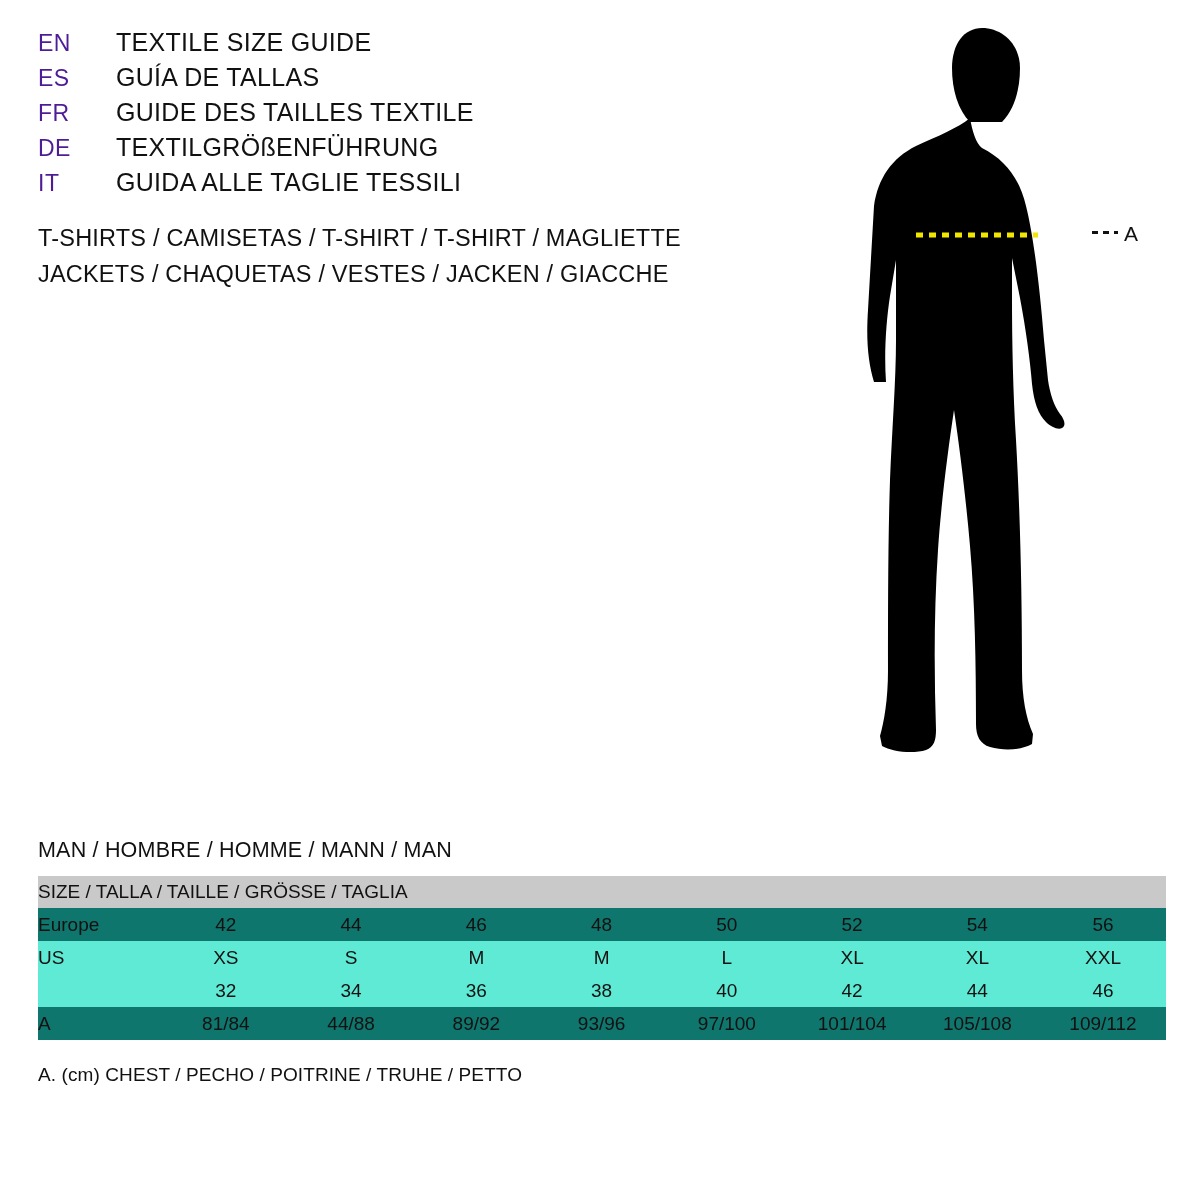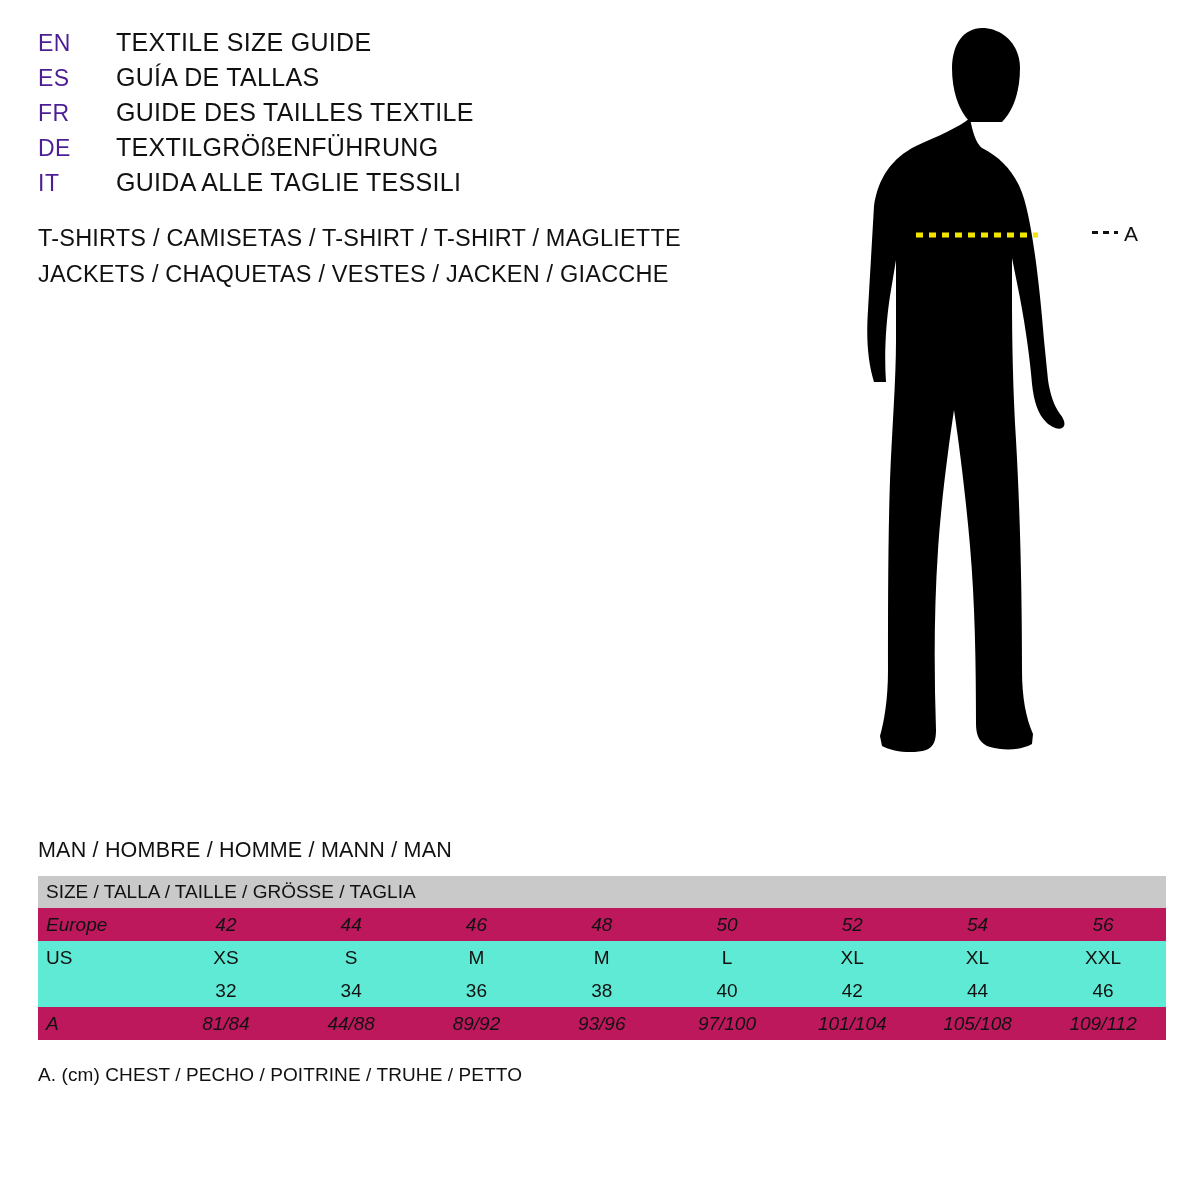--- a/index.html
+++ b/index.html
@@ -103,37 +103,35 @@
   table.size-table td {
     font-size: 19px;
     color: #111;
     height: 33px;
     padding: 0;
     text-align: center;
     vertical-align: middle;
   }
   table.size-table td.rowhead {
     text-align: left;
-    padding-left: 8px;
     width: 168px;
   }
   tr.band-dark td {
     background: #c9c9c9;
     font-size: 19px;
     height: 32px;
   }
   tr.band-dark td.rowhead {
     text-align: left;
   }
   tr.band-light td {
     background: #5eead4;
   }
   tr.band-white td {
-    background: #be185d;
-    font-style: italic;
+    background: #0f766e;
   }
   .footnote {
     margin-top: 24px;
     font-size: 19px;
     color: #111;
     letter-spacing: .1px;
   }
 </style>
 </head>
 <body>

